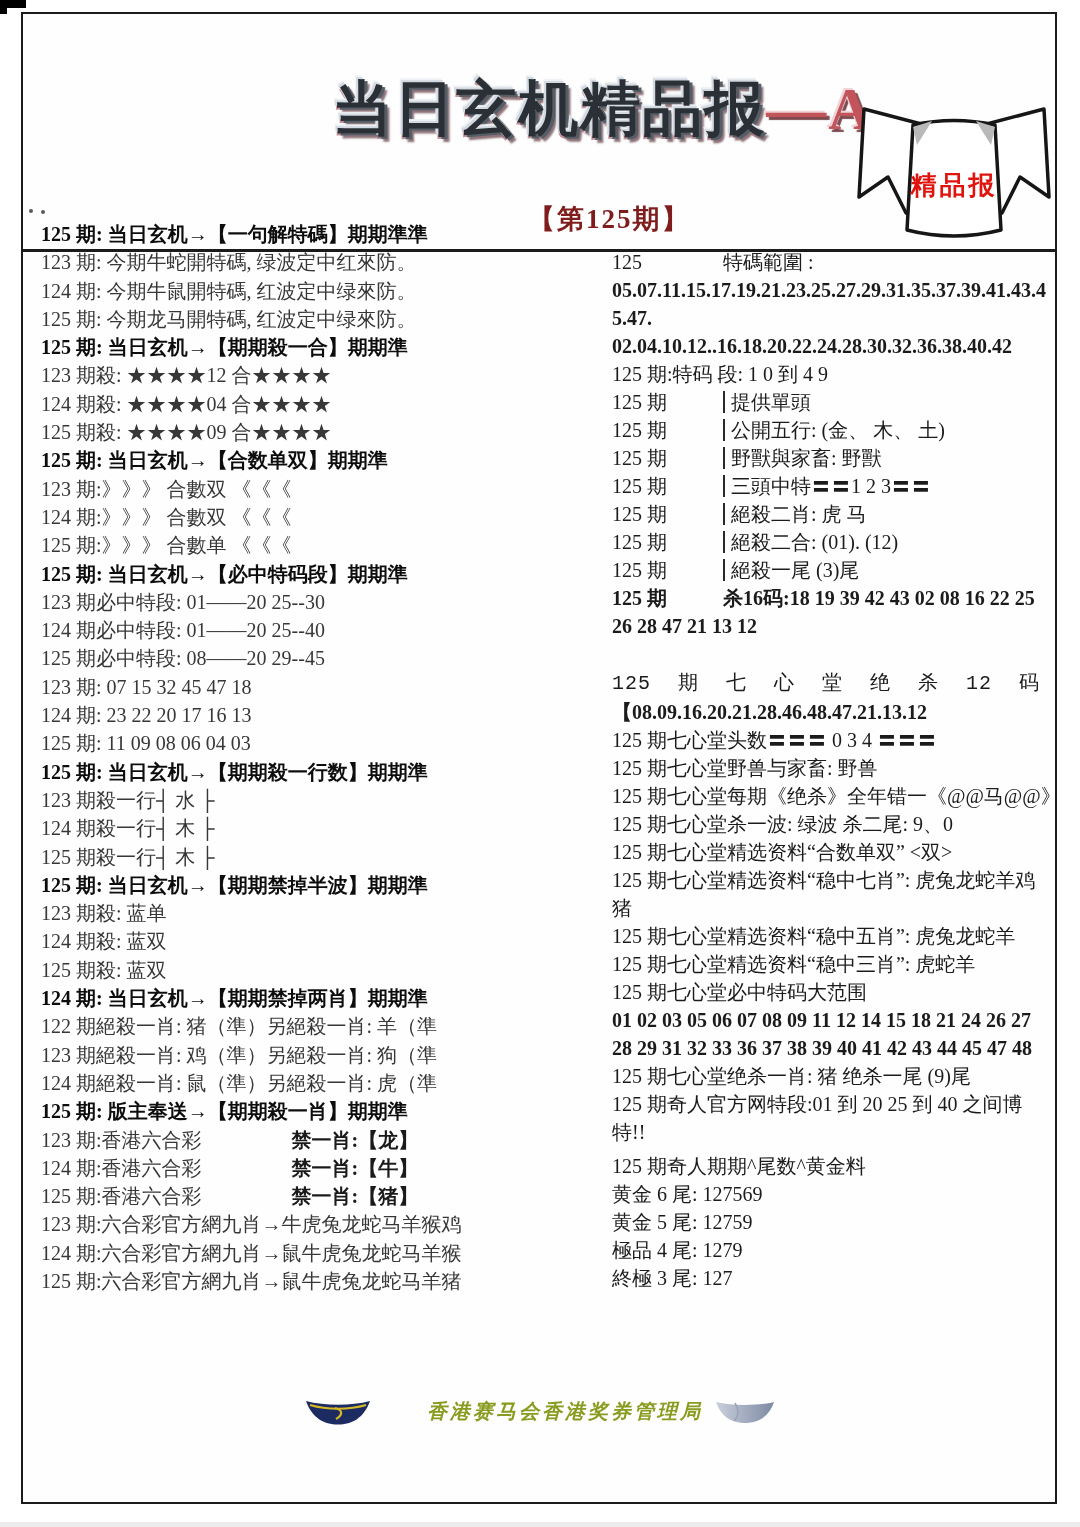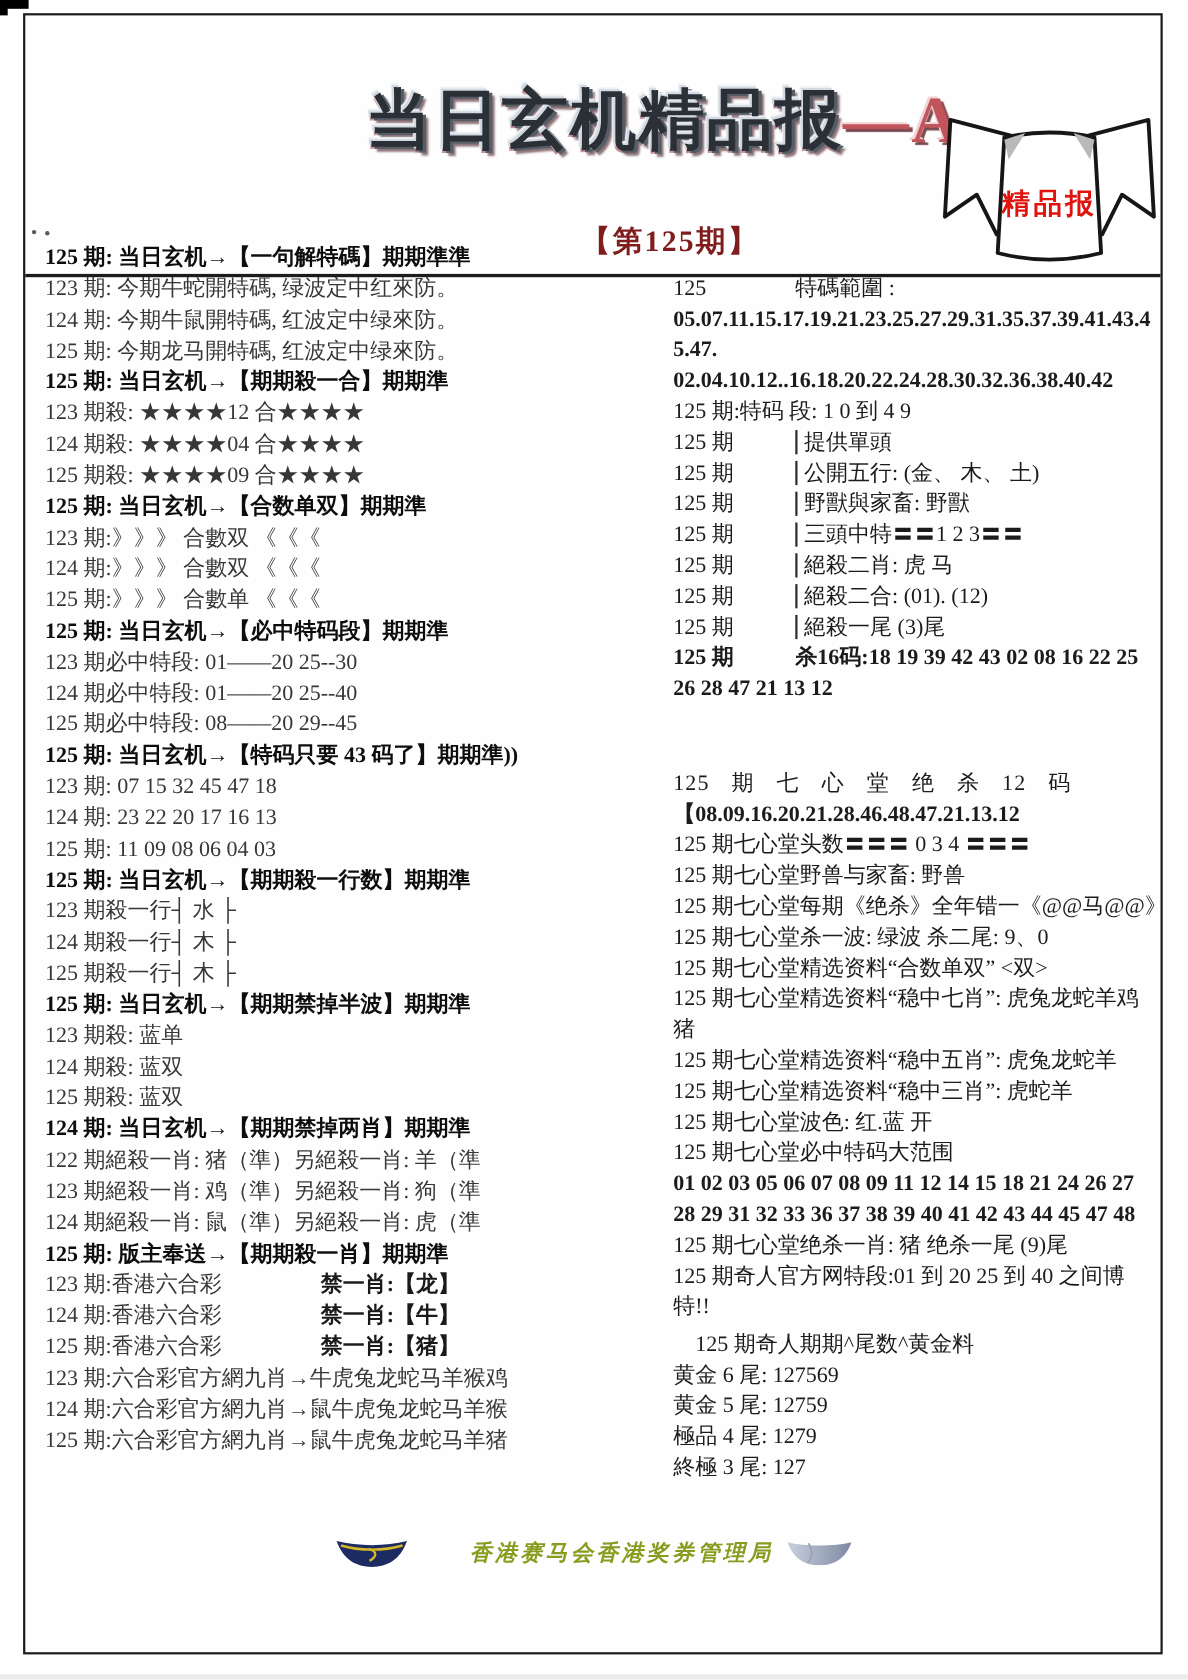--- a/index.html
+++ b/index.html
@@ -60,22 +60,22 @@
   .col-right{
     position:absolute;left:589px;top:234px;width:447px;
     font-size:20px;
   }
   .col-right .line{min-height:28px;line-height:28px;white-space:nowrap;color:#1b1b1b;}
   .pre{display:inline-block;width:111px;}
   .pre:empty{display:none;}
   .line.bar .val{border-left:2px solid #2a2a2a;padding-left:6px;}
   .line.b{font-weight:bold;}
   .line.wide{word-spacing:14px;letter-spacing:1px;}
-  .line.gap{margin-top:58px;}
-  .line.gap2{margin-top:6px;margin-left:20px;}
+  .line.gap{margin-top:30px;font-family:Liberation Mono, monospace;}
+  .line.gap2{margin-top:6px;}
   
   .footer{position:absolute;left:0;top:1378px;width:100%;height:44px;}
   .logo-left{position:absolute;left:282px;top:7px;}
   .credit{
     position:absolute;left:350px;top:6px;width:330px;
     text-align:right;font-size:20px;font-weight:bold;font-style:italic;
     color:#8a9c20;letter-spacing:3px;white-space:nowrap;
   }
   .logo-right{position:absolute;left:692px;top:8px;}
   
@@ -121,21 +121,20 @@
       <div class="line"><span class="t1">124 期殺: ★★★★04 合★★★★</span></div>
       <div class="line"><span class="t1">125 期殺: ★★★★09 合★★★★</span></div>
       <div class="line hdr"><span class="t1">125 期: 当日玄机→【合数单双】期期準</span></div>
       <div class="line"><span class="t1">123 期:》》》 合數双 《《《</span></div>
       <div class="line"><span class="t1">124 期:》》》 合數双 《《《</span></div>
       <div class="line"><span class="t1">125 期:》》》 合數单 《《《</span></div>
       <div class="line hdr"><span class="t1">125 期: 当日玄机→【必中特码段】期期準</span></div>
       <div class="line"><span class="t1">123 期必中特段:  01——20 25--30</span></div>
       <div class="line"><span class="t1">124 期必中特段:  01——20 25--40</span></div>
       <div class="line"><span class="t1">125 期必中特段:  08——20 29--45</span></div>
-      <div class="line hdr"><span class="t1">125 期: 当日玄机→【特码只要 43 码了】期期準))</span></div>
       <div class="line"><span class="t1">123 期: 07 15 32 45 47 18</span></div>
       <div class="line"><span class="t1">124 期: 23 22 20 17 16 13</span></div>
       <div class="line"><span class="t1">125 期: 11 09 08 06 04 03</span></div>
       <div class="line hdr"><span class="t1">125 期: 当日玄机→【期期殺一行数】期期準</span></div>
       <div class="line"><span class="t1">123 期殺一行┤ 水 ├</span></div>
       <div class="line"><span class="t1">124 期殺一行┤ 木 ├</span></div>
       <div class="line"><span class="t1">125 期殺一行┤ 木 ├</span></div>
       <div class="line hdr"><span class="t1">125 期: 当日玄机→【期期禁掉半波】期期準</span></div>
       <div class="line"><span class="t1">123 期殺: 蓝单</span></div>
       <div class="line"><span class="t1">124 期殺: 蓝双</span></div>
@@ -173,21 +172,20 @@
       <div class="line b"><span class="val">【08.09.16.20.21.28.46.48.47.21.13.12</span></div>
       <div class="line"><span class="val">125 期七心堂头数〓〓〓 0   3   4 〓〓〓</span></div>
       <div class="line"><span class="val">125 期七心堂野兽与家畜: 野兽</span></div>
       <div class="line"><span class="val">125 期七心堂每期《绝杀》全年错一《@@马@@》</span></div>
       <div class="line"><span class="val">125 期七心堂杀一波:  绿波 杀二尾: 9、0</span></div>
       <div class="line"><span class="val">125 期七心堂精选资料“合数单双”  &lt;双&gt;</span></div>
       <div class="line"><span class="val">125 期七心堂精选资料“稳中七肖”: 虎兔龙蛇羊鸡</span></div>
       <div class="line"><span class="val">猪</span></div>
       <div class="line"><span class="val">125 期七心堂精选资料“稳中五肖”: 虎兔龙蛇羊</span></div>
       <div class="line"><span class="val">125 期七心堂精选资料“稳中三肖”: 虎蛇羊</span></div>
-      <div class="line"><span class="val">125 期七心堂波色: 红.蓝 开</span></div>
       <div class="line"><span class="val">125 期七心堂必中特码大范围</span></div>
       <div class="line b"><span class="val">01 02 03 05 06 07 08 09 11 12 14 15 18 21 24 26 27</span></div>
       <div class="line b"><span class="val">28 29 31 32 33 36 37 38 39 40 41 42 43 44 45 47 48</span></div>
       <div class="line"><span class="val">125 期七心堂绝杀一肖: 猪 绝杀一尾 (9)尾</span></div>
       <div class="line"><span class="val">125 期奇人官方网特段:01 到 20 25 到 40 之间博</span></div>
       <div class="line"><span class="val">特!!</span></div>
       <div class="line gap2"><span class="val">125 期奇人期期^尾数^黄金料</span></div>
       <div class="line"><span class="val">黄金 6 尾: 127569</span></div>
       <div class="line"><span class="val">黄金 5 尾: 12759</span></div>
       <div class="line"><span class="val">極品 4 尾: 1279</span></div>

